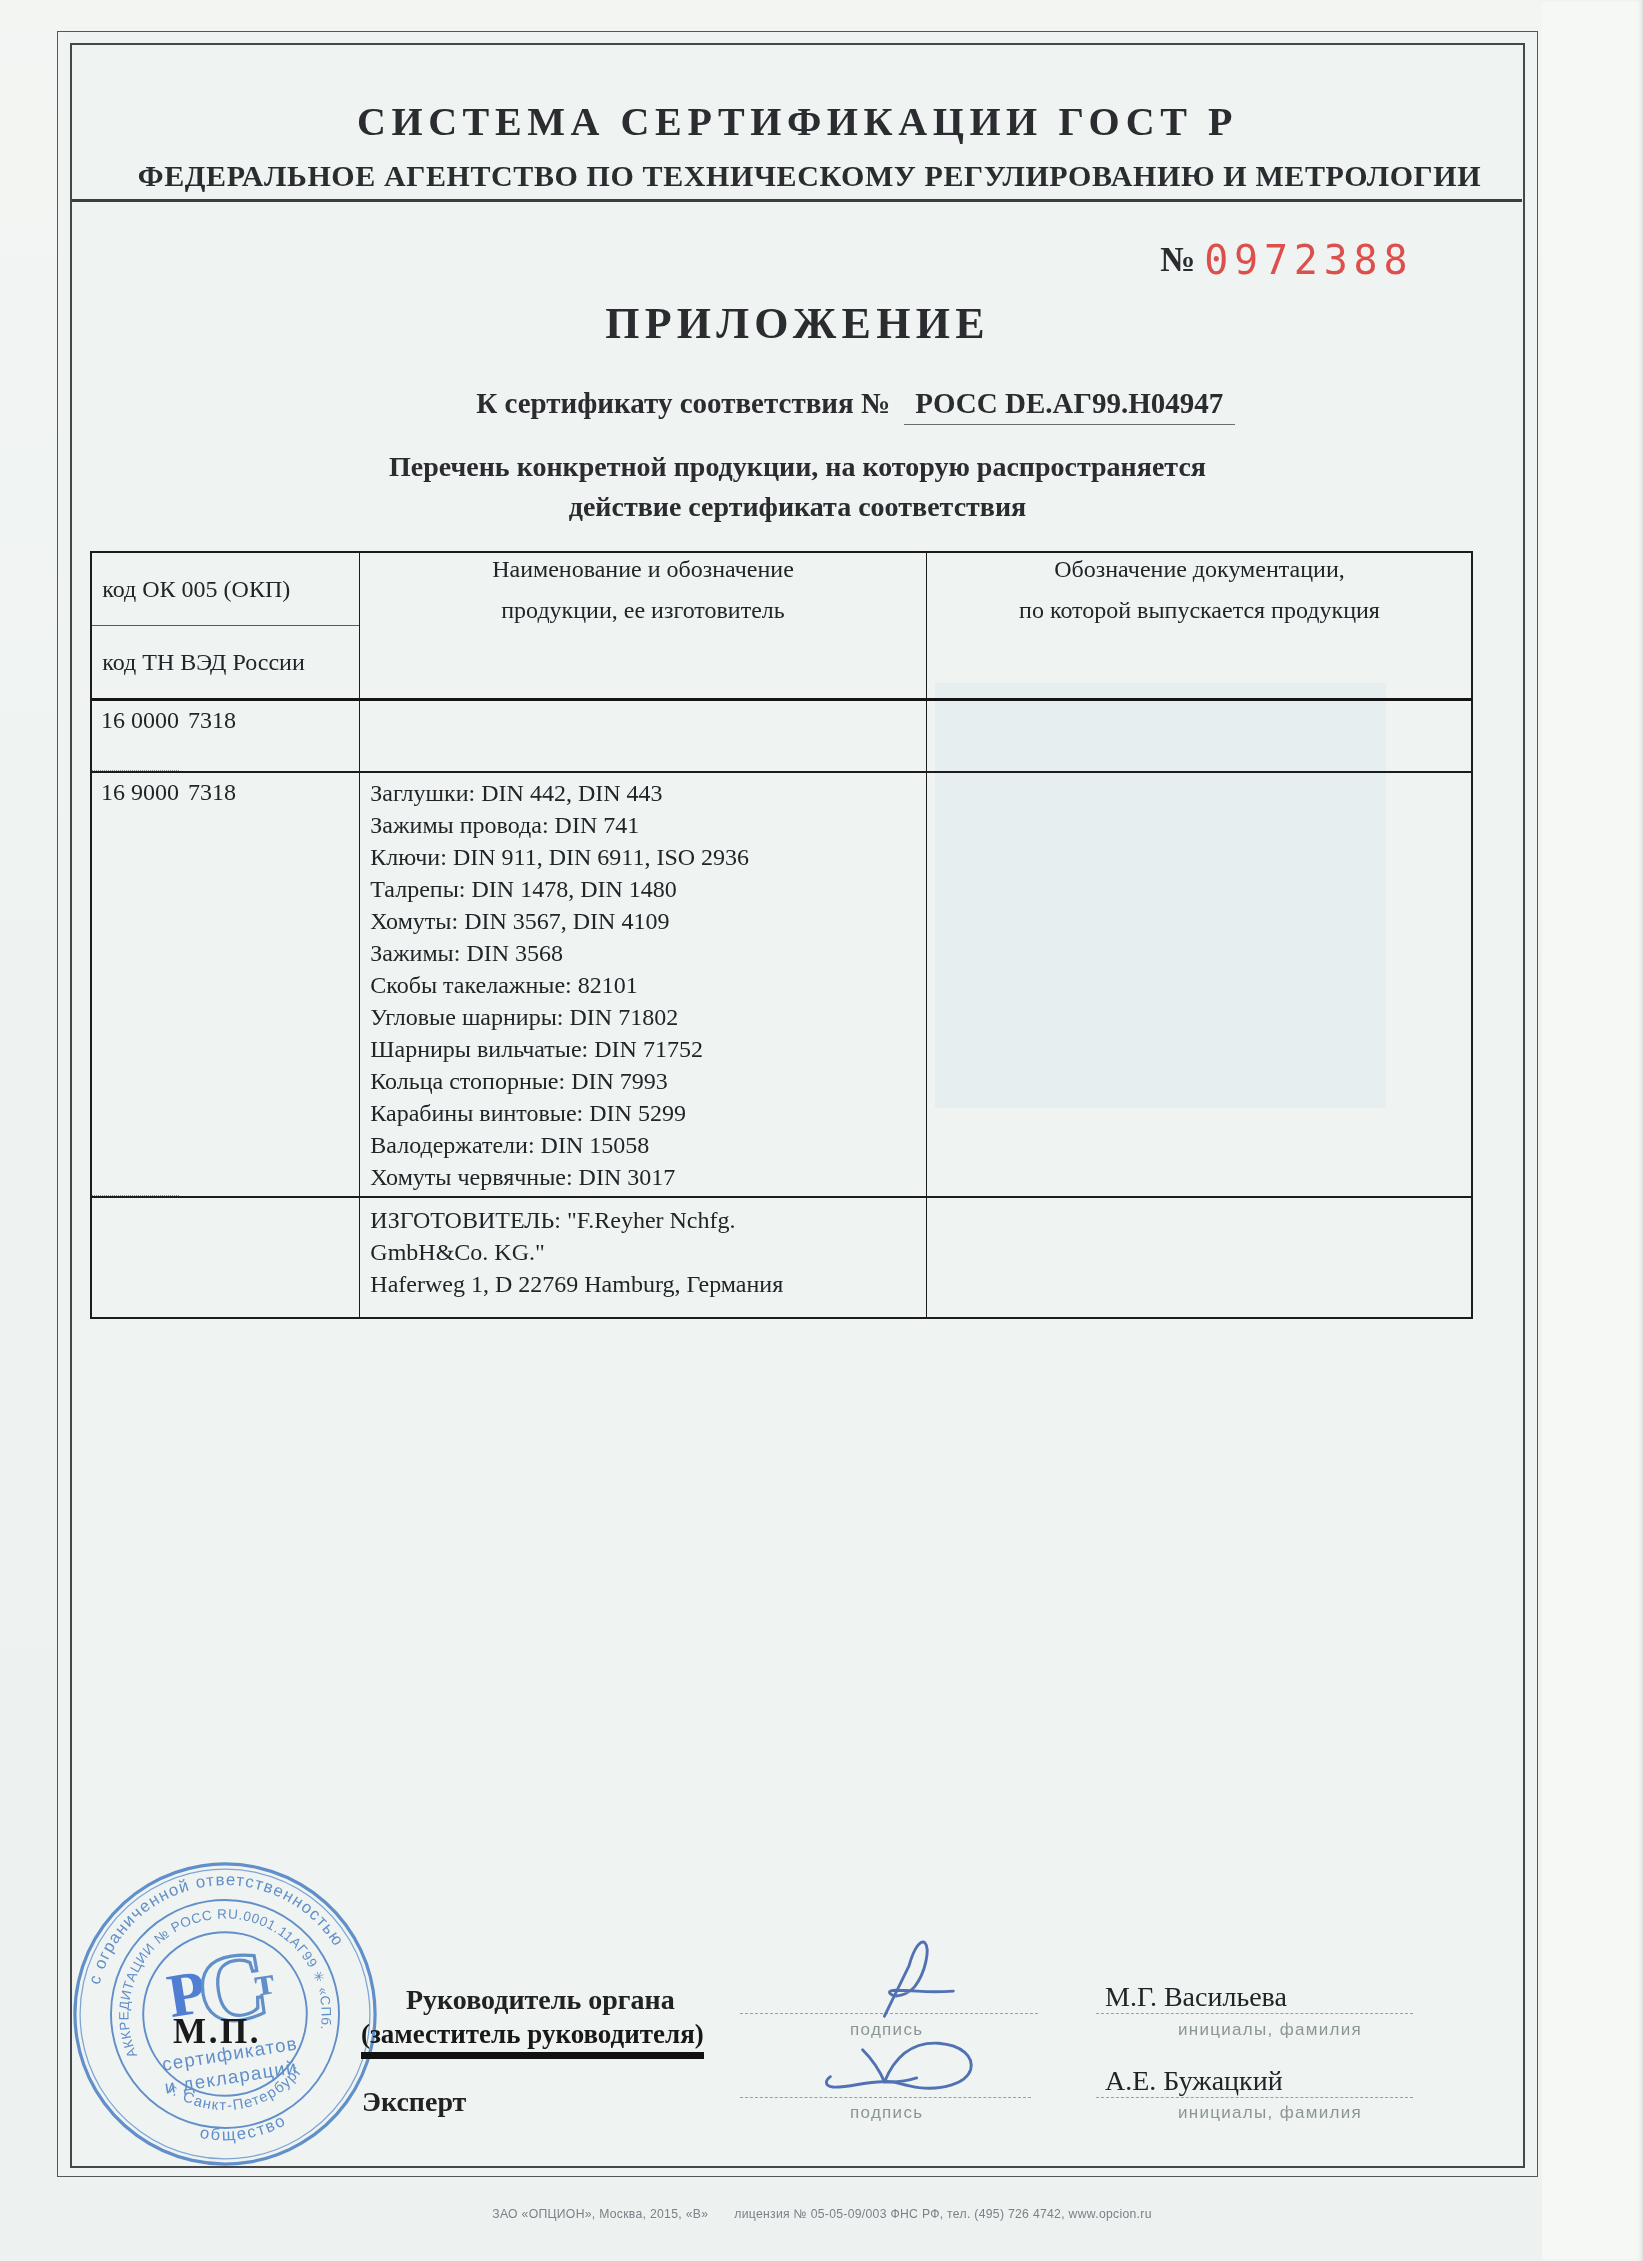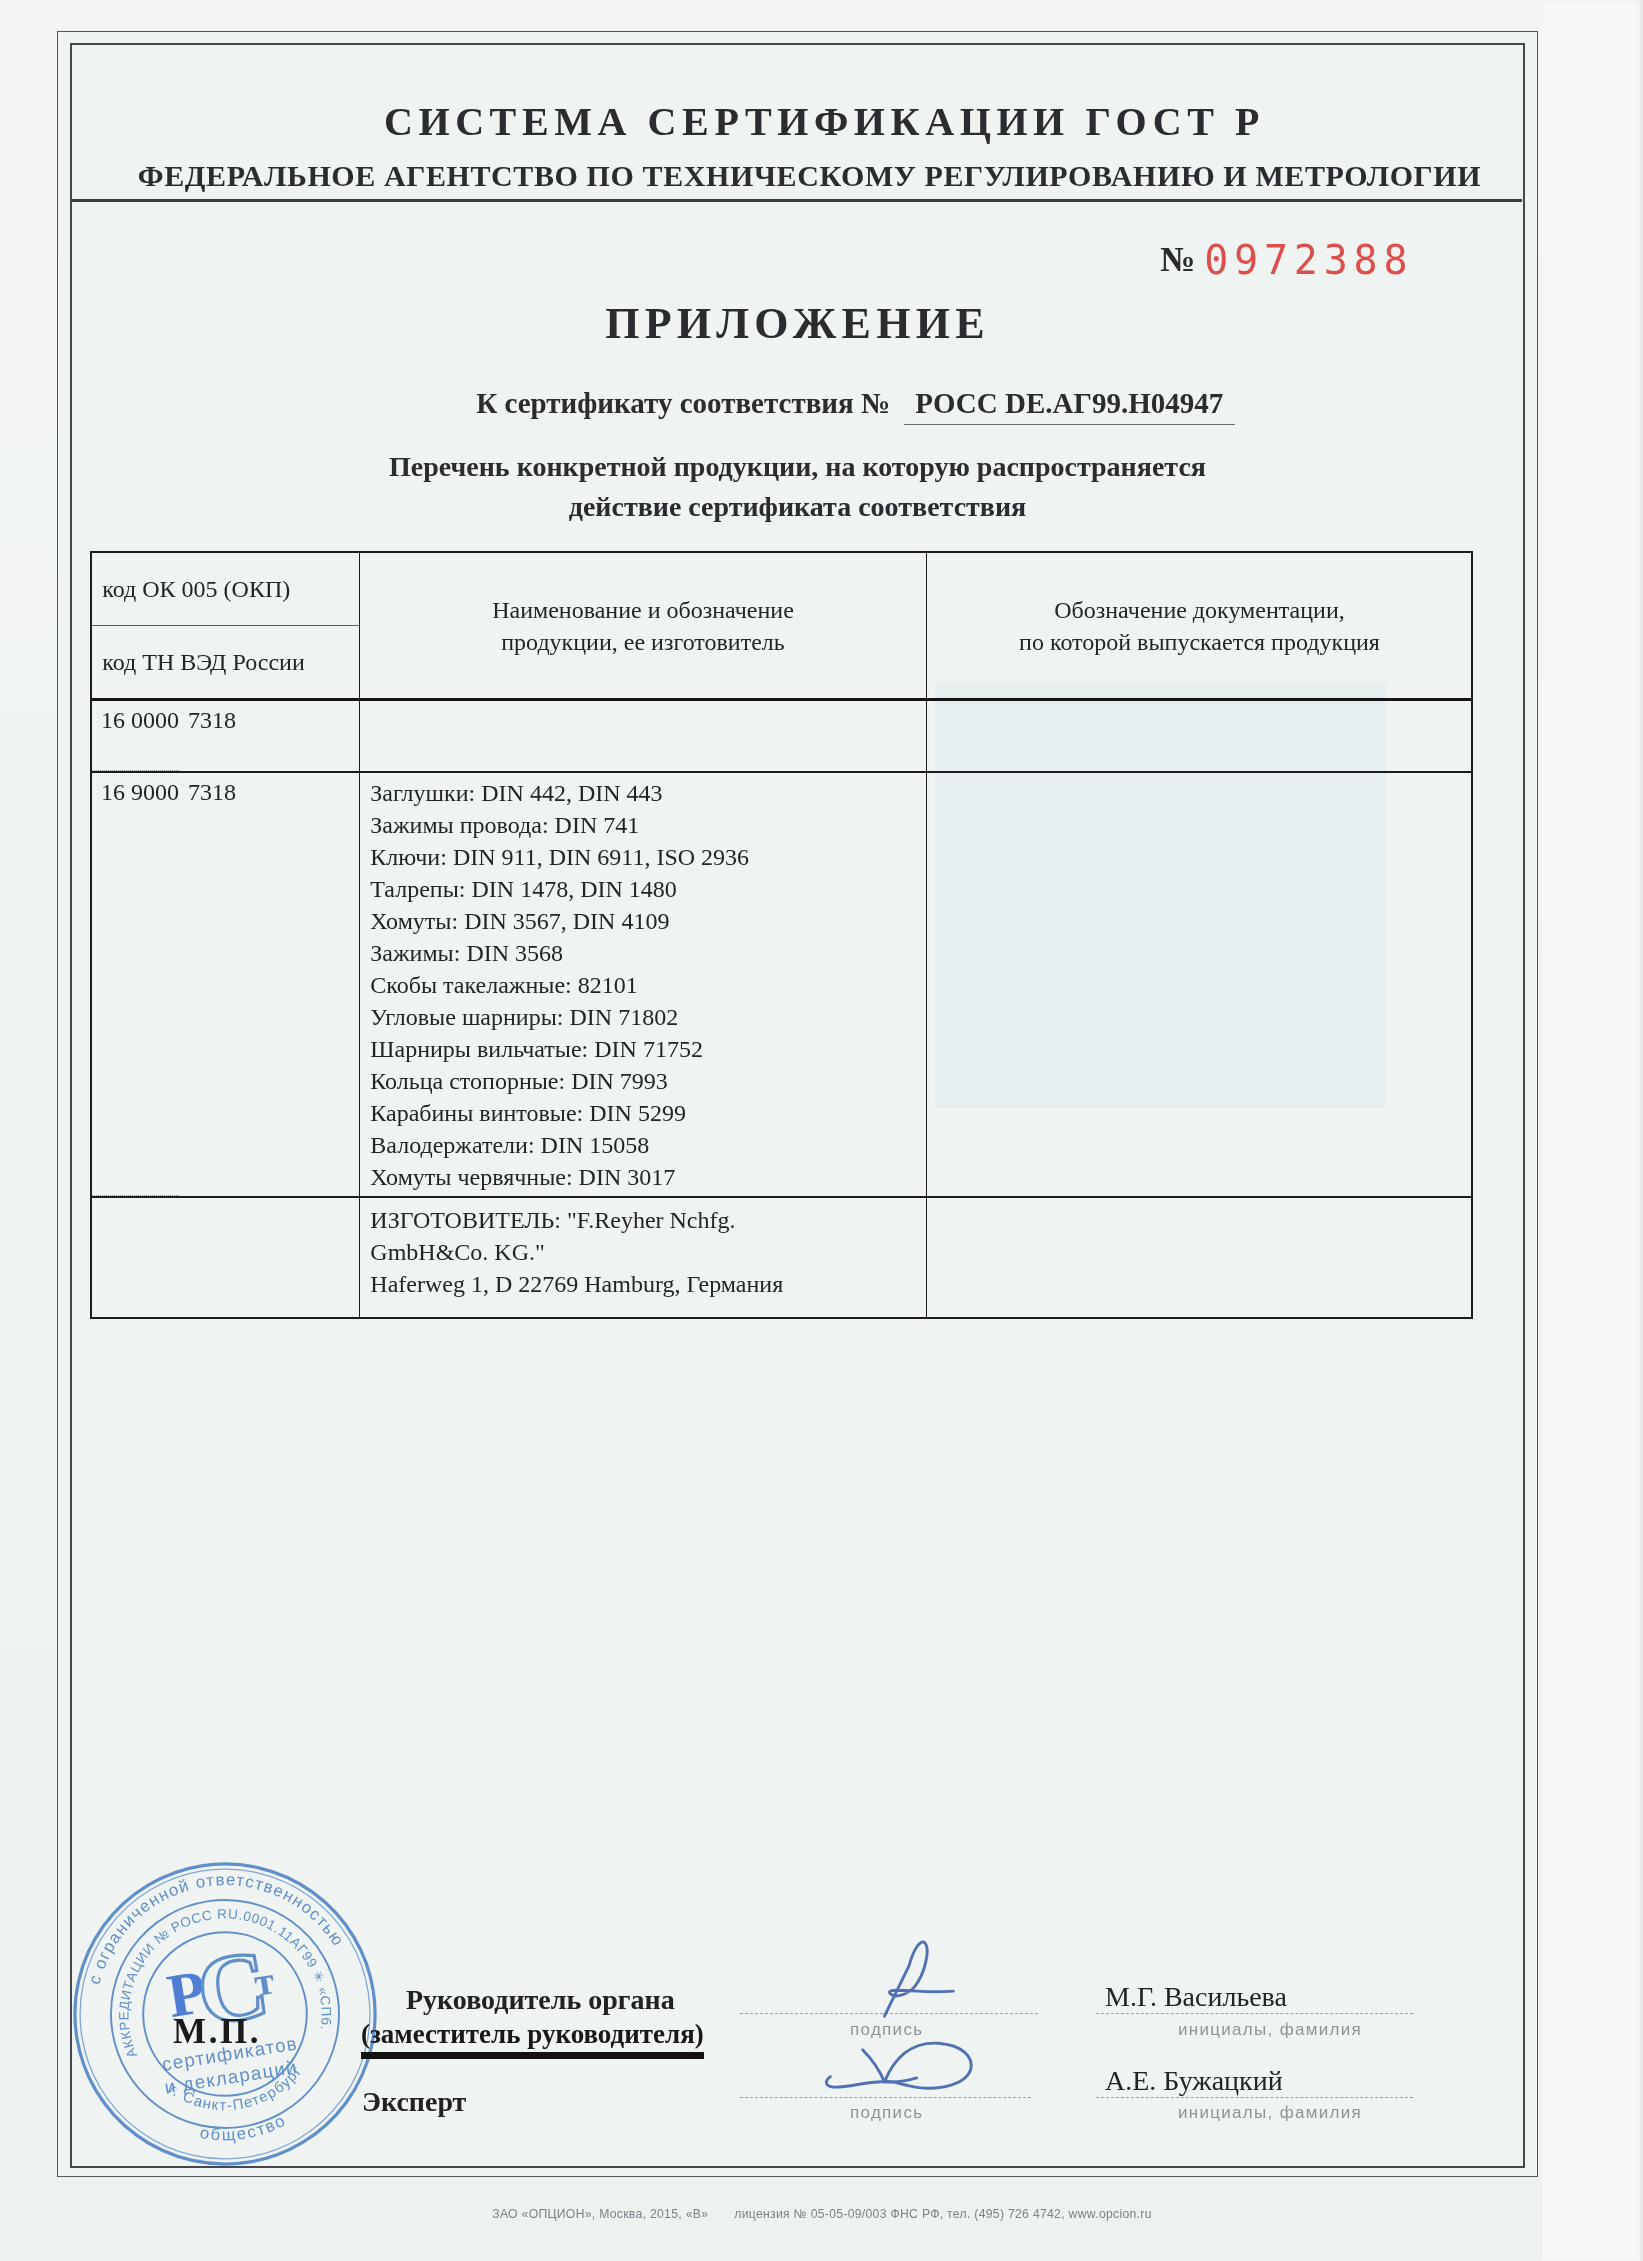--- a/index.html
+++ b/index.html
@@ -12,21 +12,21 @@
   .right-margin-band { position:absolute; left:1542px; top:0; width:102px; height:2261px;
     background:#f6f8f6; box-shadow:inset -3.9px 0 5.2px -2.6px rgba(120,130,128,.35); }
   .paper-inner { position:absolute; left:57px; top:31px; width:1481px; height:2146px; background:#eff3f1; }
   .tint { position:absolute; background:rgba(180,215,228,.14); }
   .frame-outer { position:absolute; left:57px; top:31px; width:1481px; height:2146px;
     border:1.9px solid #55565a; box-sizing:border-box; }
   .frame-inner { position:absolute; left:70px; top:43px; width:1455px; height:2125px;
     border:2.6px solid #46474b; box-sizing:border-box; }
 
   .sys-title { position:absolute; left:71px; top:98px; width:1453px; text-align:center;
-    font-size:40px; font-weight:bold; letter-spacing:.14em; white-space:nowrap; color:#2b2c30;padding-left:27px; }
+    font-size:40px; font-weight:bold; letter-spacing:.14em; white-space:nowrap; color:#2b2c30; }
   .agency { position:absolute; left:71px; top:159px; width:1453px; text-align:center;
     font-size:30px; font-weight:bold; letter-spacing:0.6px; white-space:nowrap; color:#2b2c30;margin-left:12px; }
   .head-rule { position:absolute; left:72px; top:199px; width:1450px; height:3.2px; background:#3c3d40; }
 
   .form-no { position:absolute; left:1160px; top:237px; white-space:nowrap; }
   .form-no .nsign { font-size:35px; font-weight:bold; color:#2b2c30; vertical-align:baseline; }
   .form-no .digits { font-family:"DejaVu Sans Mono",monospace; font-size:40px; color:#dd4f4c;
     letter-spacing:5.8px; margin-left:9px; vertical-align:-2.6px; }
 
   .doc-title { position:absolute; left:71px; top:298px; width:1453px; text-align:center;
@@ -43,21 +43,21 @@
     display:grid; grid-template-columns:268px 567px 545px;
     grid-template-rows:148px 72px 425px 119px;
     border:2.6px solid #1c1c1c; box-sizing:content-box; }
   .cell { border-right:1.9px solid #1c1c1c; border-bottom:2.6px solid #1c1c1c;
     box-sizing:border-box; font-size:24px; line-height:32px; color:#222428; }
   .cell.cl { border-right:none; }
   .cell.hdr { border-bottom:3.9px solid #141414; }
   .hdr-col1 { display:flex; flex-direction:column;justify-content:center; }
   .hdr-col1 .hc { flex:1; display:flex; align-items:center; padding-left:10.3px; }
   .hdr-col1 .hc.top { border-bottom:1.3px solid #595a5e; }
-  .hdr-mid { display:flex; flex-direction:column; justify-content:center; text-align:center; }
+  .hdr-mid { display:flex; flex-direction:column; justify-content:flex-start; text-align:center; gap:9px; }
   .code-cell { display:flex; flex-direction:row; }
   .code-top { padding:3.2px 0 2.6px 9px; border-bottom:1.9px dotted #85898c; }
   .code-bot { padding:2.6px 0 0 9px; }
   .prod-cell { padding:3.9px 0 0 10.3px; }
   .mfr-cell { padding:6.4px 0 0 10.3px; }
 
   .stamp { position:absolute; left:64px; top:1853px; width:322px; height:322px;
     transform:rotate(-9deg); opacity:.88; }
   .mp-mark { position:absolute; left:173px; top:2012px; font-size:35px; font-weight:bold;
     letter-spacing:2.6px; color:#1a1a1c; }

